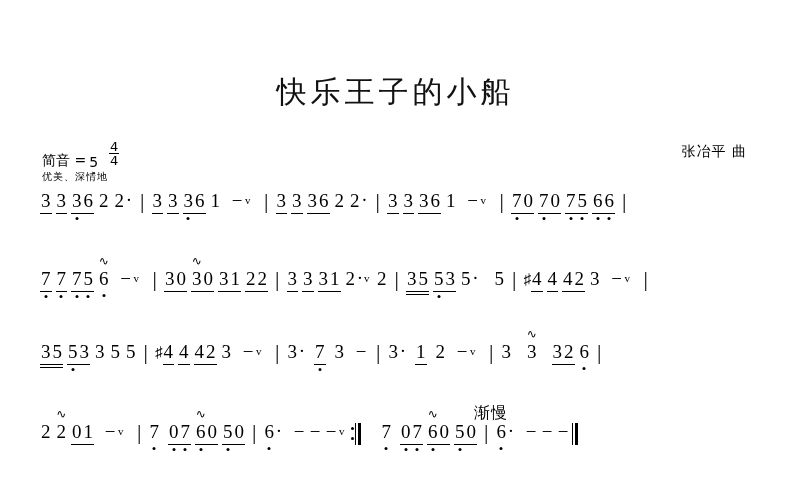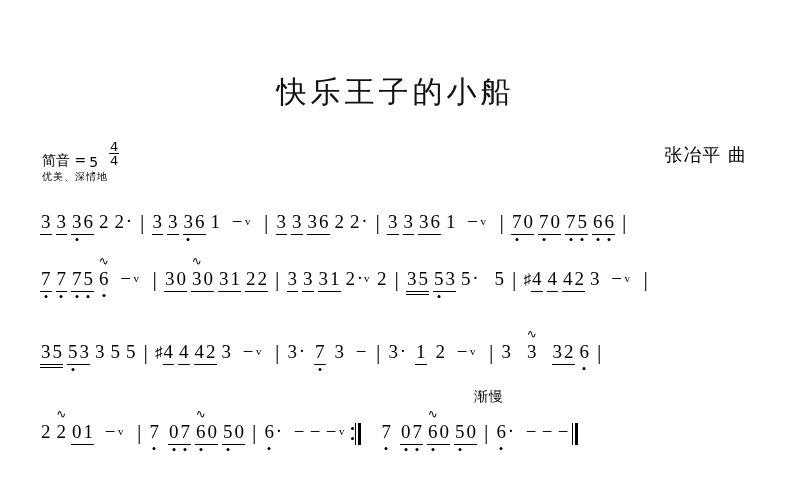--- a/index.html
+++ b/index.html
@@ -74,51 +74,51 @@
     padding: 0 1px;
   }
   .meter .den {
     display: block;
     padding: 0 1px;
   }
   .composer {
     position: absolute;
     top: 143px;
     right: 44px;
-    font-size: 18px;
+    font-size: 14px;
     font-family: "DejaVu Sans", sans-serif;
     letter-spacing: 1px;
   }
   .expression {
     position: absolute;
     top: 170px;
     left: 42px;
     font-size: 10px;
     font-family: "DejaVu Sans", sans-serif;
     letter-spacing: 1px;
   }
   .tempo-mark {
     position: absolute;
-    top: 388px;
+    top: 403px;
     left: 474px;
-    font-size: 14px;
+    font-size: 16px;
     font-family: Liberation Serif, serif;
     letter-spacing: 1px;
   }
   .system {
     position: absolute;
     left: 40px;
     width: 712px;
     height: 44px;
     font-family: "Liberation Serif", serif;
     font-size: 19px;
     white-space: nowrap;
     letter-spacing: 0px;
   }
-  .sys1 { top: 208px; }
+  .sys1 { top: 187px; }
   .sys2 { top: 265px; }
   .sys3 { top: 338px; }
   .sys4 { top: 418px; }
 
   .note {
     position: relative;
     display: inline-block;
     padding: 0 1px;
     vertical-align: baseline;
     line-height: 20px;

